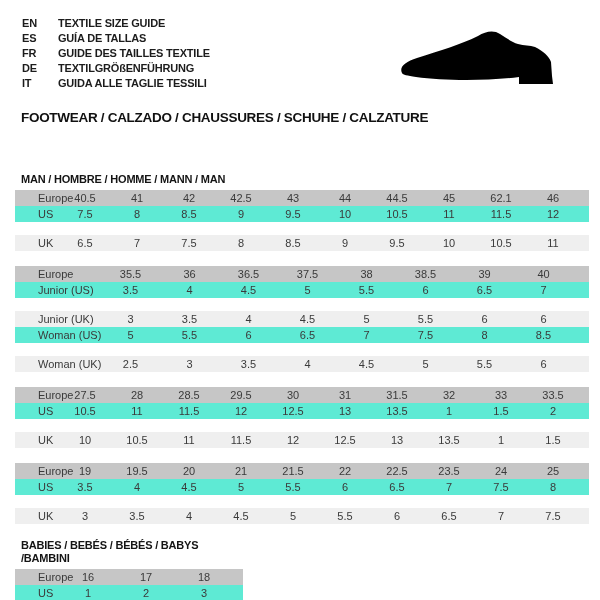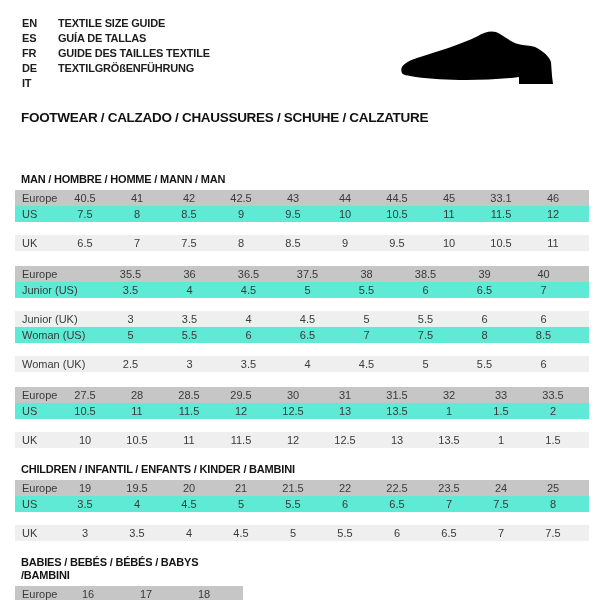--- a/index.html
+++ b/index.html
@@ -25,21 +25,21 @@
   .size-table { width:574px; margin-bottom:15px; }
   .size-table.cols-3 { width:228px; }
 
   .size-table-title { font-size:11px; font-weight:bold; color:#141414;
     line-height:13px; margin:0 0 4px 6px; letter-spacing:-0.2px; }
 
   .trow { display:flex; height:16px; line-height:16px; font-size:11px;
     color:#3a3a3a; padding-right:10px; box-sizing:border-box; }
   .size-table.cols-8 .trow { padding-right:16px; }
 
-  .tlabel { width:44px; padding-left:7px; box-sizing:border-box; white-space:nowrap; }
+  .tlabel { width:44px; padding-left:23px; box-sizing:border-box; white-space:nowrap; }
   .size-table.cols-8 .tlabel { width:86px; }
 
   .tcell { flex:1; text-align:center; }
 
   .band-dark  { background:#c6c6c6; }
   .band-light { background:#efefef;margin-top:13px; }
   .band-white { background:#5eead4; }
 </style>
 </head>
 <body>
@@ -56,20 +56,21 @@
     <div class="lang-line">
       <span class="lang-code">FR</span>
       <span>GUIDE DES TAILLES TEXTILE</span>
     </div>
     <div class="lang-line">
       <span class="lang-code">DE</span>
       <span>TEXTILGRÖßENFÜHRUNG</span>
     </div>
     <div class="lang-line">
       <span class="lang-code">IT</span>
+      <span>GUIDA ALLE TAGLIE TESSILI</span>
     </div>
   </div>
 
 <svg class="shoe" viewBox="0 0 180 70" xmlns="http://www.w3.org/2000/svg" aria-hidden="true">
   <path fill="#000000" d="
     M6,47
     C3,41 9,36 21,32
     C45,24 64,19 82,10
     C90,5 98,4 104,8
     C110,12 116,16 122,18
@@ -91,21 +92,21 @@
       <div class="trow band-dark">
         <div class="tlabel">Europe</div>
         <div class="tcell">40.5</div>
         <div class="tcell">41</div>
         <div class="tcell">42</div>
         <div class="tcell">42.5</div>
         <div class="tcell">43</div>
         <div class="tcell">44</div>
         <div class="tcell">44.5</div>
         <div class="tcell">45</div>
-        <div class="tcell">33.1</div>
+        <div class="tcell">62.1</div>
         <div class="tcell">46</div>
       </div>
       <div class="trow band-white">
         <div class="tlabel">US</div>
         <div class="tcell">7.5</div>
         <div class="tcell">8</div>
         <div class="tcell">8.5</div>
         <div class="tcell">9</div>
         <div class="tcell">9.5</div>
         <div class="tcell">10</div>
@@ -220,21 +221,20 @@
         <div class="tcell">11.5</div>
         <div class="tcell">12</div>
         <div class="tcell">12.5</div>
         <div class="tcell">13</div>
         <div class="tcell">13.5</div>
         <div class="tcell">1</div>
         <div class="tcell">1.5</div>
       </div>
     </section>
     <section class="size-table cols-10">
-      <div class="size-table-title">CHILDREN / INFANTIL / ENFANTS / KINDER / BAMBINI</div>
       <div class="trow band-dark">
         <div class="tlabel">Europe</div>
         <div class="tcell">19</div>
         <div class="tcell">19.5</div>
         <div class="tcell">20</div>
         <div class="tcell">21</div>
         <div class="tcell">21.5</div>
         <div class="tcell">22</div>
         <div class="tcell">22.5</div>
         <div class="tcell">23.5</div>

